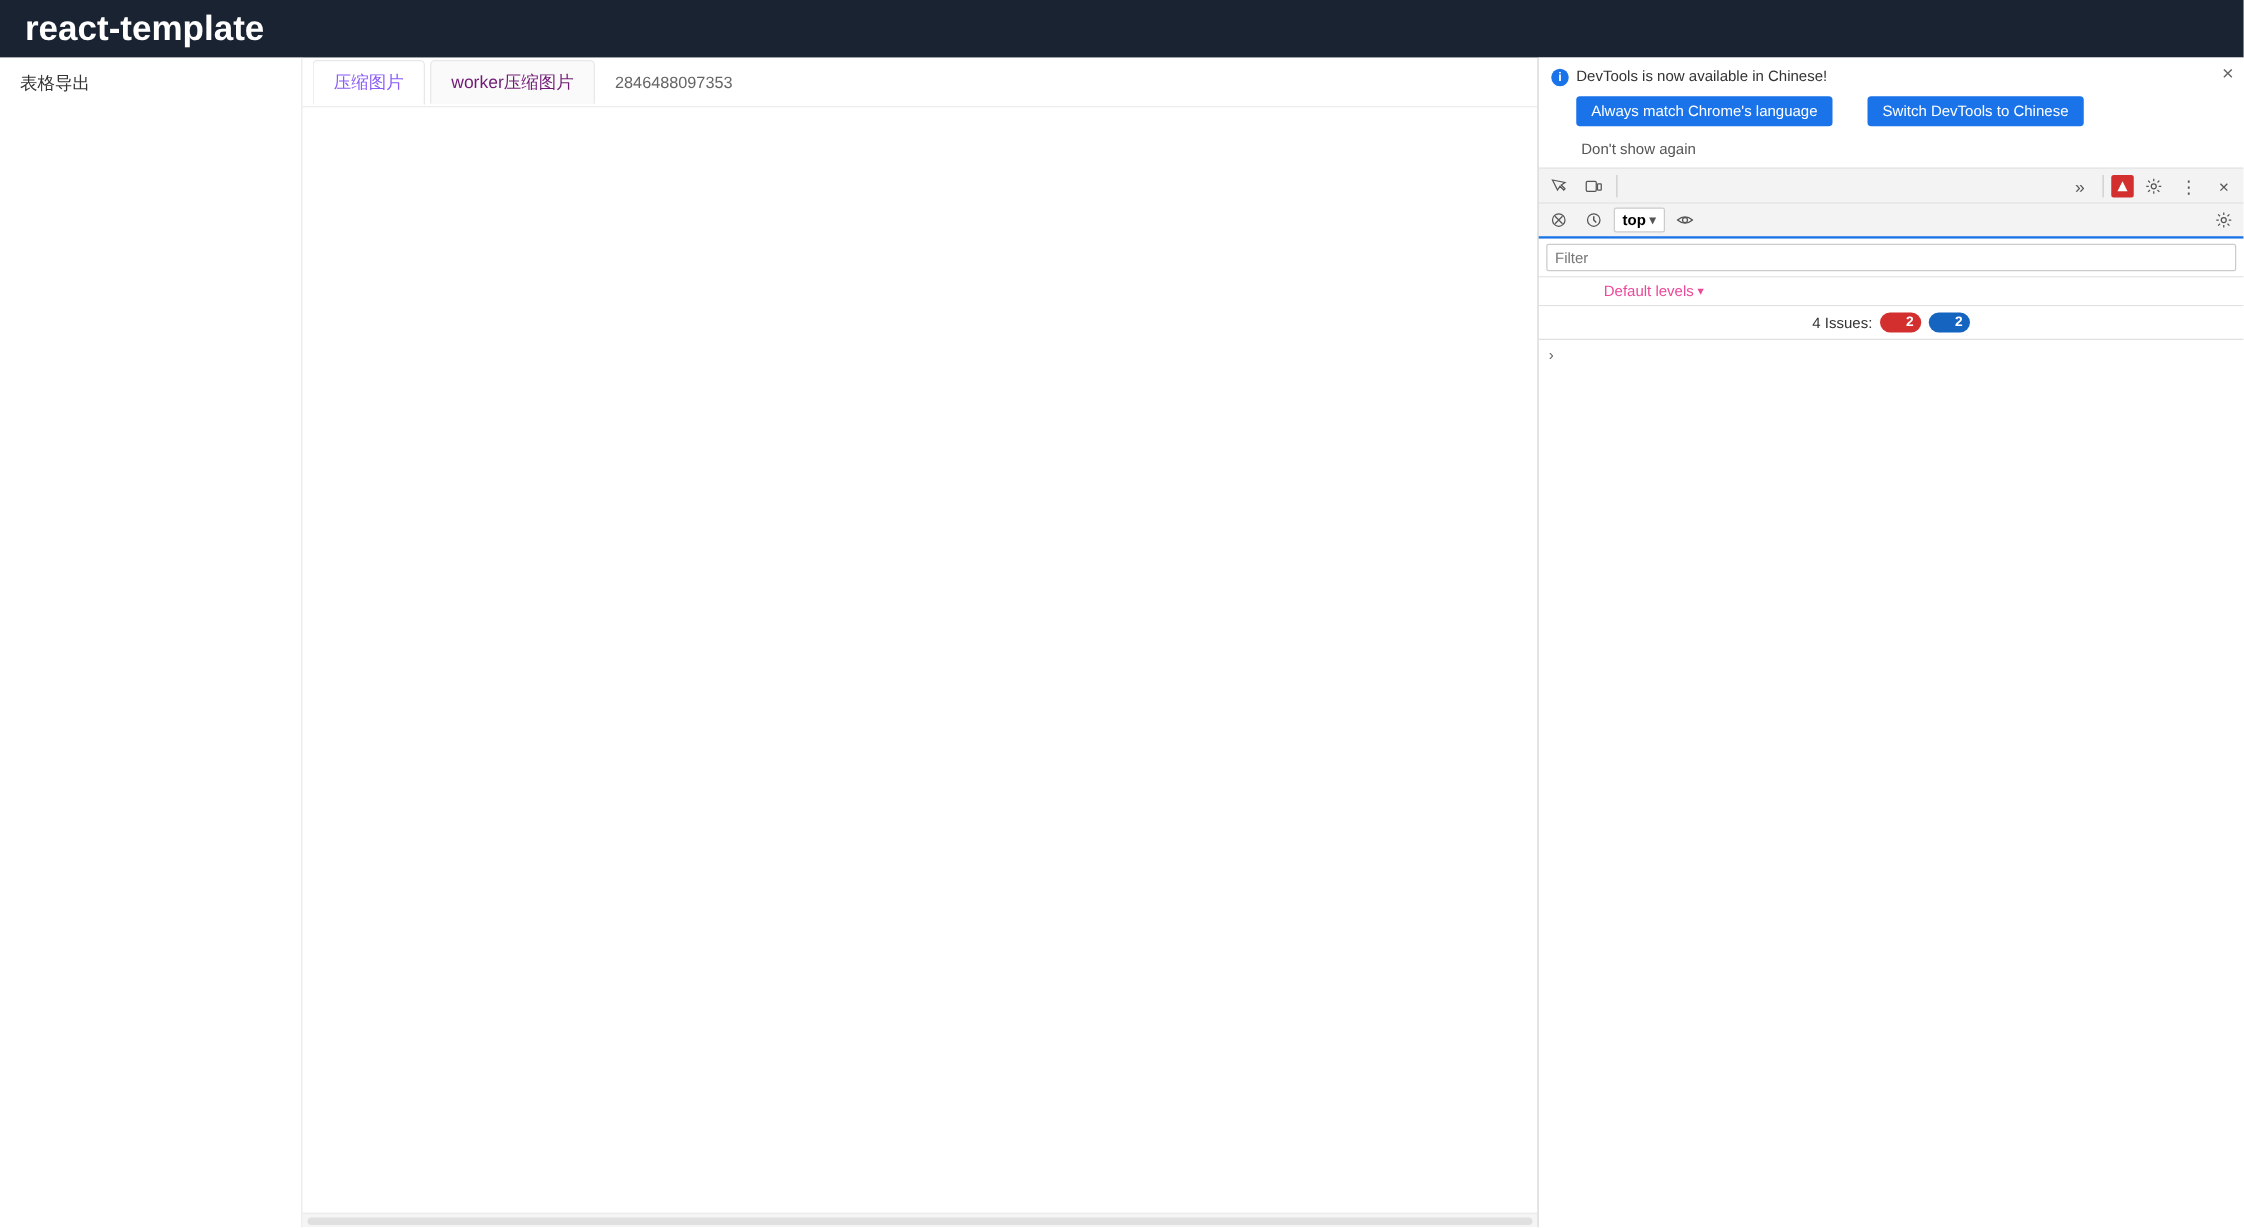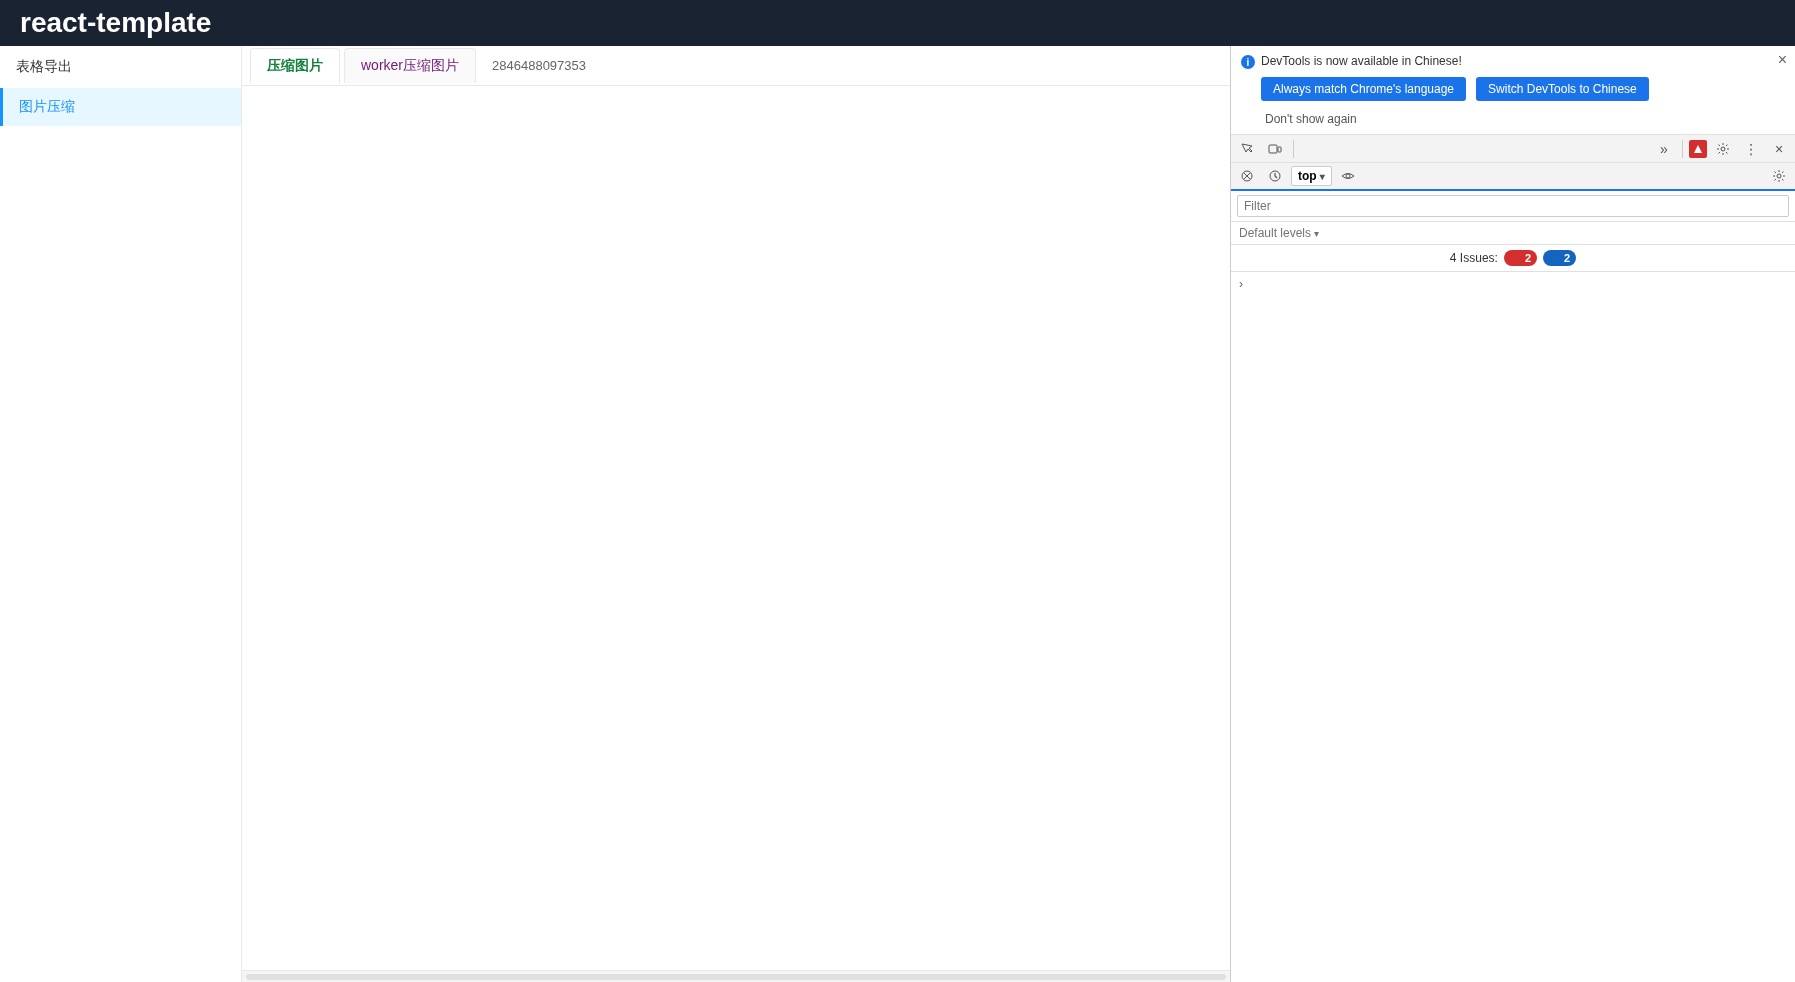--- a/index.html
+++ b/index.html
@@ -75,23 +75,22 @@
       border: 1px solid #e8e8e8;
       border-bottom: none;
       background: #fafafa;
       color: #701a75;
       margin-right: 4px;
       border-radius: 4px 4px 0 0;
     }
     .tab.active {
       background: #fff;
       border-bottom: 1px solid #fff;
-      color: #15803d;
+      color: #8b5cf6;
       margin-bottom: -1px;
-      font-weight: bold;
     }
     .tab-id {
       padding: 8px 12px;
       font-size: 13px;
       color: #666;
     }
 
     
     #page-content {
       flex: 1;
@@ -169,21 +168,21 @@
     }
     .btn-blue {
       display: inline-block;
       padding: 5px 12px;
       background: #1a73e8;
       color: #fff;
       border: none;
       border-radius: 3px;
       font-size: 12px;
       cursor: pointer;
-      margin-right: 6px;
+      margin-right: 24px;
       margin-bottom: 4px;
     }
     .dont-show-link {
       font-size: 12px;
       color: #555;
       cursor: pointer;
       padding: 5px 4px;
     }
 
     
@@ -275,27 +274,28 @@
     #devtools-levels {
       padding: 4px 8px;
       border-bottom: 1px solid #e0e0e0;
       background: #fff;
       flex-shrink: 0;
       display: flex;
       align-items: center;
     }
     .default-levels-btn {
       font-size: 12px;
-      color: #737373;
+      color: #ec4899;
       cursor: pointer;
       background: none;
       border: none;
       display: flex;
       align-items: center;
       gap: 3px;
+      margin-left: 44px;
     }
     .default-levels-btn .arrow { font-size: 10px; }
 
     
     #devtools-issues {
       padding: 5px 8px;
       border-bottom: 1px solid #e0e0e0;
       background: #fff;
       flex-shrink: 0;
       display: flex;
@@ -354,23 +354,20 @@
 <body>
 
 <div id="app-header">
   <span class="app-title">react-template</span>
 </div>
 
 <div id="main-layout">
 
   <div id="sidebar">
     <div class="sidebar-section-title">表格导出</div>
-    <div class="sidebar-item">
-      <span>图片压缩</span>
-    </div>
   </div>
 
   <div id="content-area">
 
     <div id="tab-bar">
       <div class="tab active">
         <span>压缩图片</span>
       </div>
       <div class="tab">
         <span>worker压缩图片</span>

